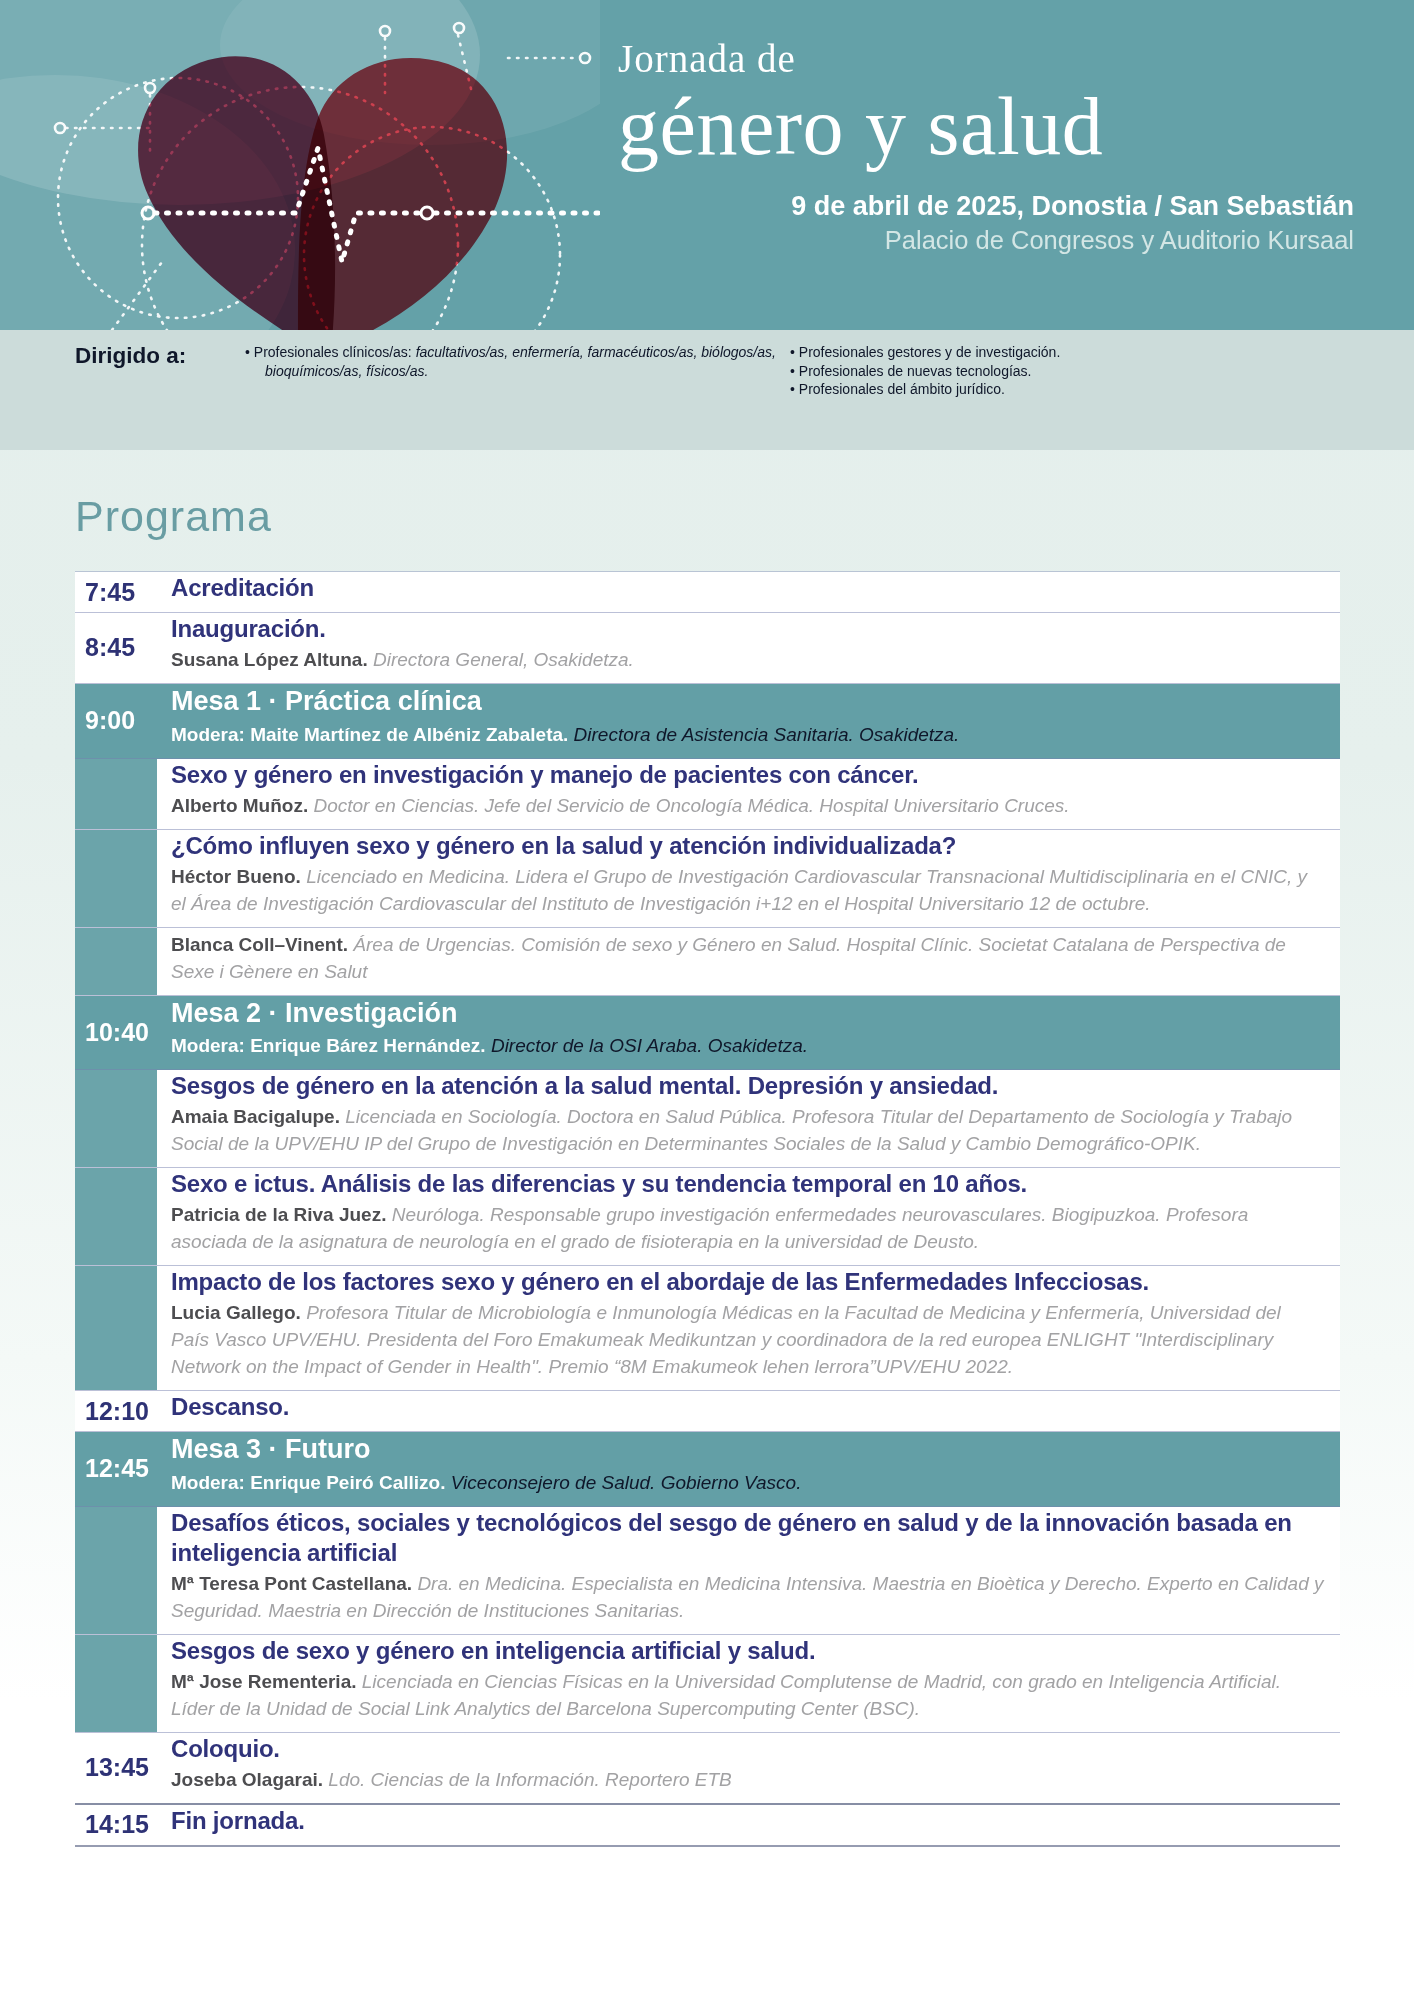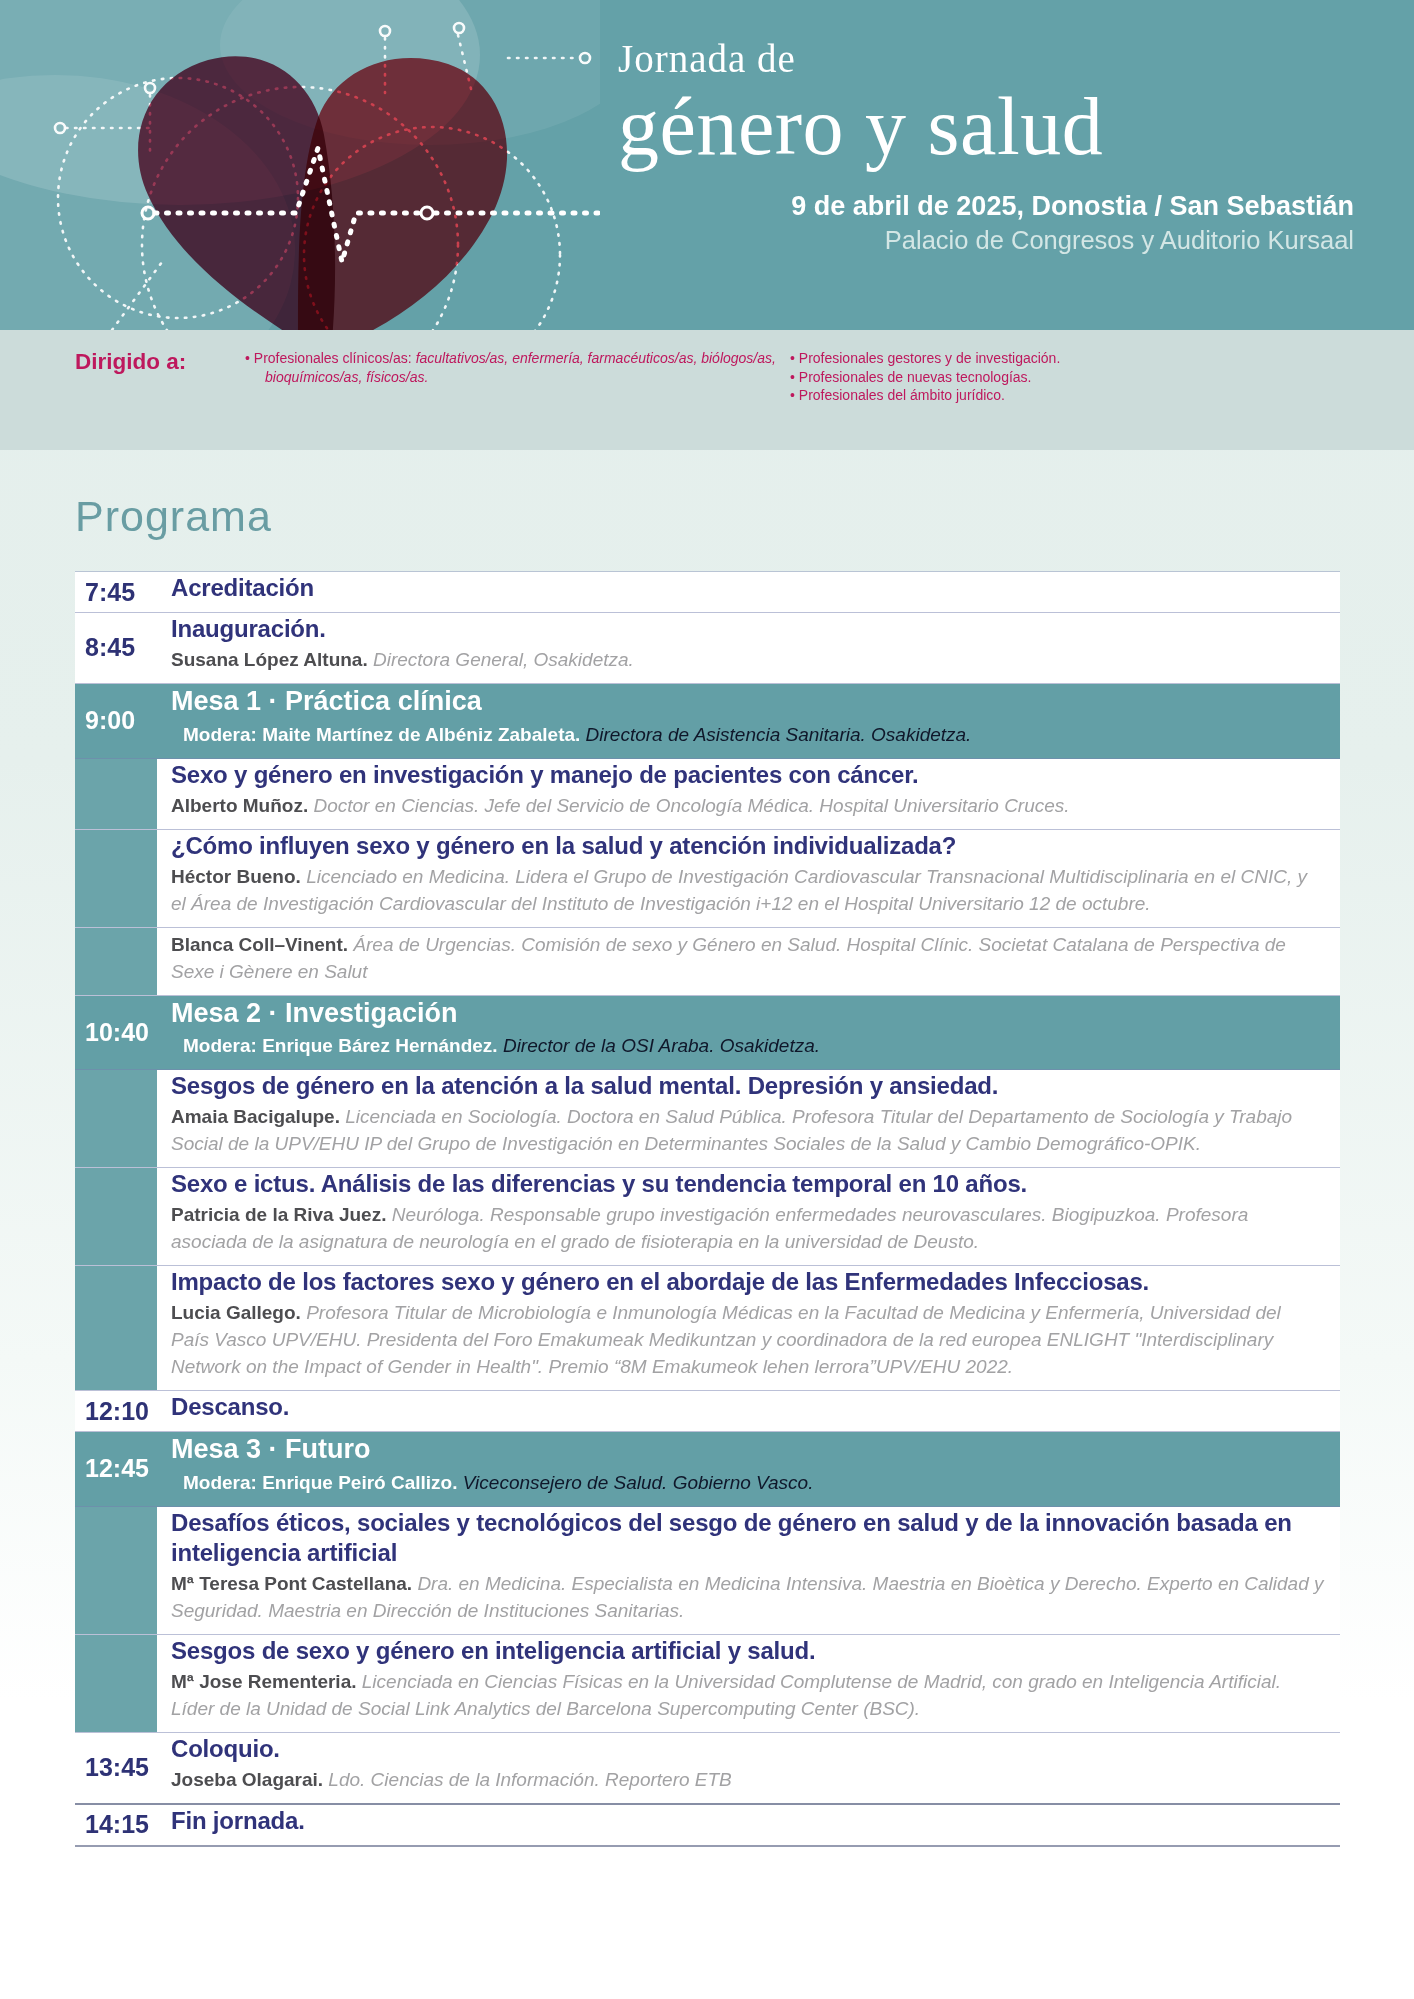--- a/index.html
+++ b/index.html
@@ -17,22 +17,22 @@
   }
   .heart-art { position:absolute; left:0; top:0; width:600px; height:330px; }
   .header-text { position:absolute; left:618px; top:36px; width:736px; color:#ffffff; }
   .title1 { font-family:"Liberation Serif", serif; font-size:39px; letter-spacing:1px; }
   .title2 { font-family:"Liberation Serif", serif; font-size:82px; line-height:1.02; margin-top:4px; letter-spacing:0.5px; }
   .date-line { font-size:27px; font-weight:700; text-align:right; margin-top:22px; }
   .venue-line { font-size:25.5px; text-align:right; margin-top:4px; color:#d3e6e5; }
 
   
   .audience {
-    width:100%; height:120px; background:#ccdcda; display:flex; padding:19px 0 0 75px;
-    color:#be185d;
+    width:100%; height:120px; background:#ccdcda; display:flex; padding:13px 0 0 75px;
+    color:#0f172a;
   }
   .aud-label { width:170px; font-size:22.5px; font-weight:700; }
   .aud-col { font-size:14px; line-height:1.33; }
   .aud-col1 { width:545px; }
   .aud-col2 { width:560px; }
   .aud-item { padding-left:20px; text-indent:-20px; }
   .aud-item .it { font-style:italic; }
 
   
   .prog-heading {
@@ -49,21 +49,21 @@
   .row.simple { background:#ffffff; }
   .row.mesa { background:#639fa6; }
   .row.mesa .time { color:#ffffff; }
   .row.session { background:#ffffff; }
   .row.session .time { background:#6ba4aa; }
   .title { font-size:24px; font-weight:700; color:#30337a; line-height:1.25; letter-spacing:-0.2px; }
   .row.mesa .title { color:#ffffff; font-size:27px; font-weight:600; letter-spacing:0; }
   .speaker { margin-top:3px; font-size:19px; line-height:1.42; }
   .sp-name { font-weight:700; color:#4d4d50; }
   .sp-role { font-style:italic; color:#a2a2a4; }
-  .row.mesa .sp-name { font-weight:600; color:#ffffff;margin-left:12px; }
+  .row.mesa .sp-name { font-weight:600; color:#ffffff; }
   .row.mesa .sp-role { color:#0f172a; }
 </style>
 </head>
 <body>
 
 <div class="page">
 
   <div class="header">
     <svg class="heart-art" viewBox="0 0 600 330" aria-hidden="true">
       <ellipse cx="180" cy="55" rx="300" ry="150" fill="#ffffff" opacity="0.14"></ellipse>

